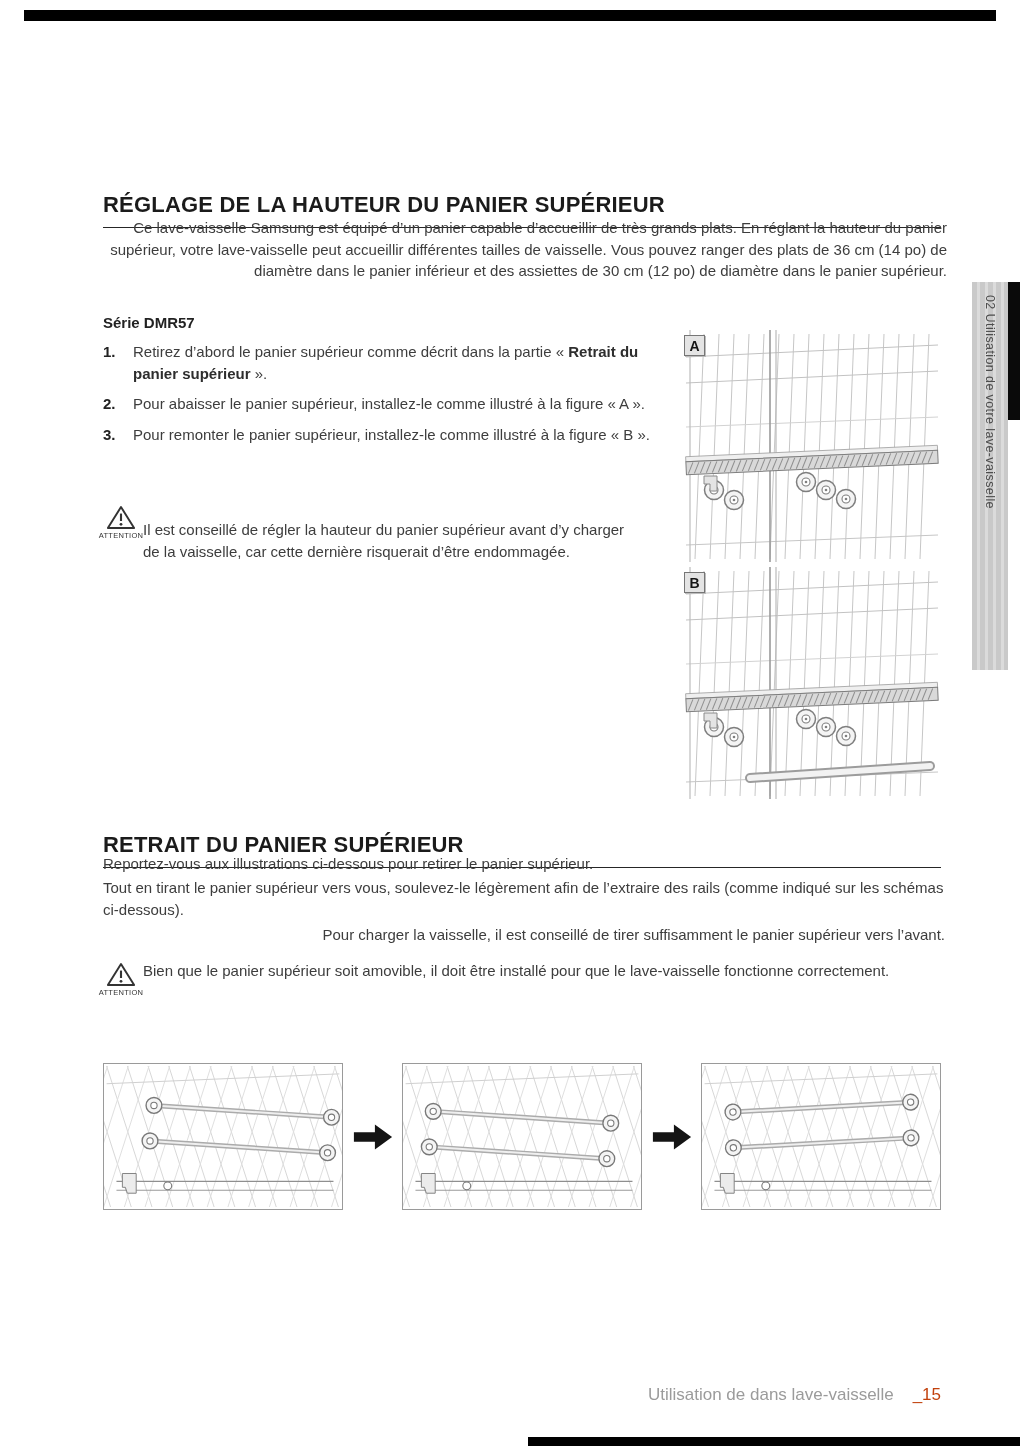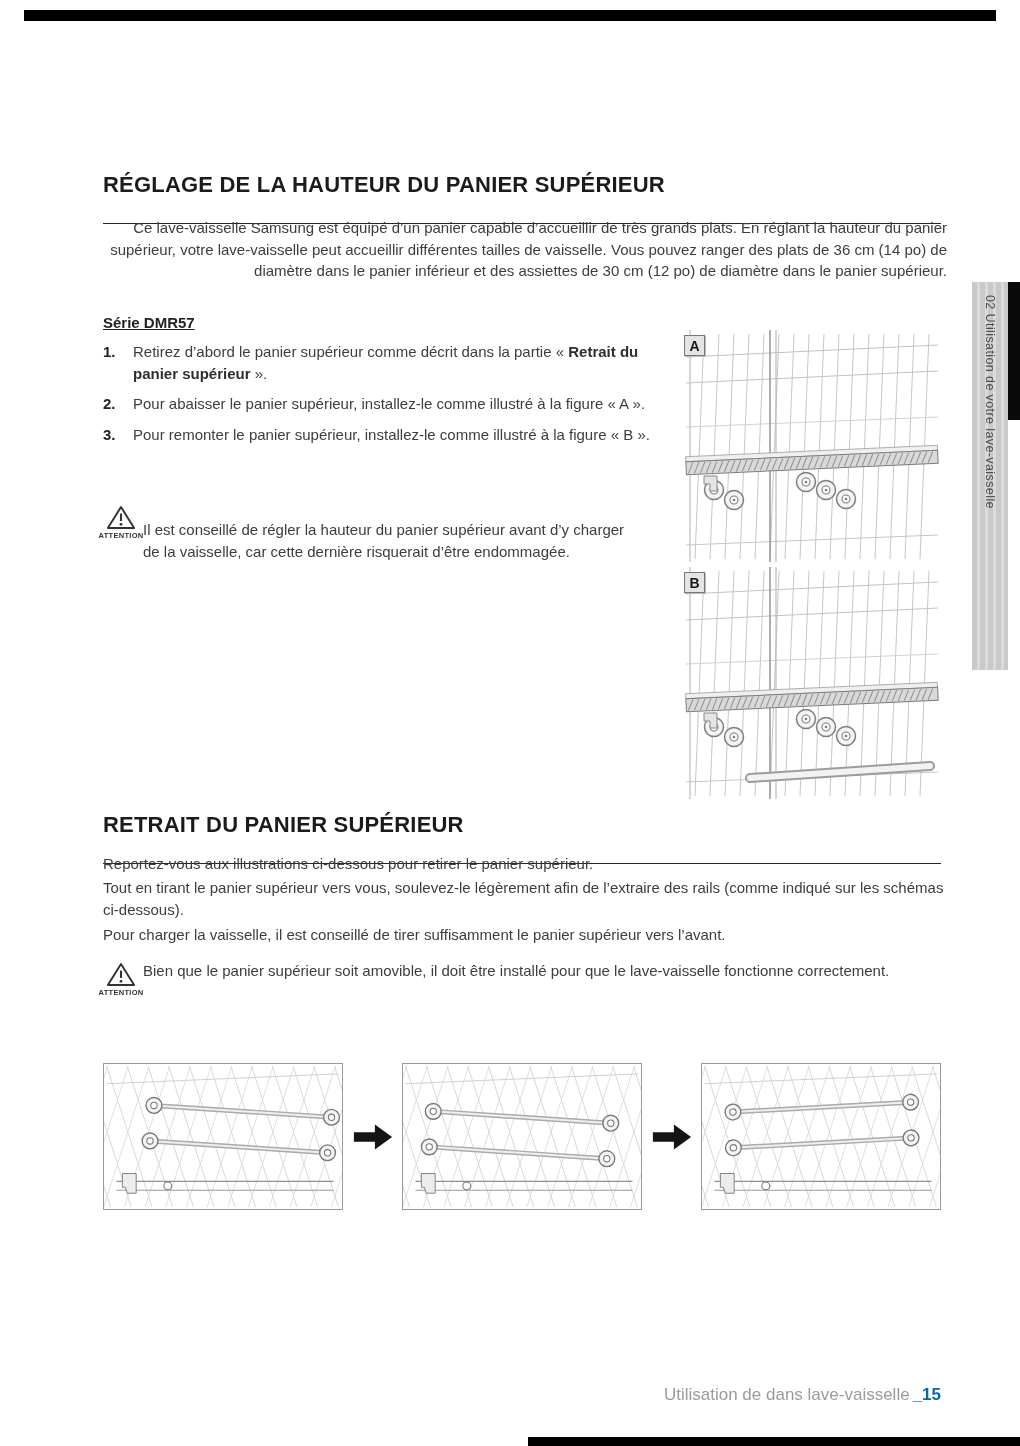--- a/index.html
+++ b/index.html
@@ -7,68 +7,68 @@
   .page {
     position:relative; width:1020px; height:1446px; margin:0 auto;
     background:#ffffff; overflow:hidden;
     font-family:"Liberation Sans", sans-serif; color:#3d3d3d;
   }
   .abs { position:absolute; }
 
   .top-bar { left:24px; top:10px; width:972px; height:11px; background:#000; }
   .bottom-bar { left:528px; top:1437px; width:492px; height:9px; background:#000; }
 
-  .rule { border-bottom:1.5px solid #262626; padding-bottom:25px; }
+  .rule { border-bottom:1.5px solid #262626; padding-bottom:9px;margin-top:20px; }
   h1.title { font-size:22px; font-weight:bold; color:#1b1b1b; letter-spacing:0.2px; }
 
   .body-text { font-size:15px; line-height:21.5px; color:#3d3d3d; }
   b { font-weight:bold; color:#2e2e2e; }
 
   .sec1-title { left:103px; top:172px; width:838px; }
   .intro      { left:103px; top:217px; width:844px;text-align:right; }
-  .series     { left:103px; top:314px; font-size:15px; font-weight:bold; color:#222;text-decoration:underline; }
+  .series     { left:103px; top:314px; font-size:15px; font-weight:bold; color:#222; }
 
   .steps { left:103px; top:341px; width:585px; }
   .step { display:flex; margin-bottom:9px; }
   .step-num { width:30px; flex:none; font-weight:bold; color:#222; font-size:15px; line-height:21.5px; }
   .step-text { width:548px; }
 
   .caution { display:flex; }
   .caution1 { left:103px; top:503px; width:585px; }
   .caution2 { left:103px; top:960px; width:850px; }
   .caution-badge { width:36px; flex:none; display:flex; flex-direction:column; align-items:center; margin-top:2px; }
   .warn-icon { width:28px; height:25px; display:block; }
-  .caution-label { font-size:7.5px; font-weight:bold; color:#333; letter-spacing:0.3px; margin-top:1px; }
+  .caution-label { font-size:7.5px; font-weight:normal; color:#333; letter-spacing:0.3px; margin-top:1px; }
   .caution-body { margin-left:4px; }
   .caution1 .caution-body { width:486px;margin-top:16px; }
   .caution2 .caution-body { width:788px; }
 
   .fig { width:256px; }
   .figA { left:684px; top:330px; height:234px; }
   .figB { left:684px; top:567px; height:231px; }
   .fig-label {
     position:absolute; top:5px; left:0; width:21px; height:21px;
     border:1px solid #767676; background:#e4e4e4; color:#161616;
     font-size:14px; font-weight:bold; display:flex; align-items:center; justify-content:center;
     box-shadow:1px 1px 0 #bcbcbc;
   }
   svg.rack { width:256px; height:232px; display:block; }
 
   .sec2-title { left:103px; top:812px; width:838px; }
   .p2-0 { left:103px; top:853px; width:842px; }
   .p2-1 { left:103px; top:877px; width:842px; }
-  .p2-2 { left:103px; top:924px; width:842px; }
+  .p2-2 { left:103px; top:924px; width:842px;text-align:right; }
 
   .bottom-figs { left:103px; top:1063px; width:838px; display:flex; align-items:center; justify-content:space-between; }
   .pull-box { width:240px; height:147px; border:1px solid #9a9a9a; background:#fff; flex:none; }
   svg.pull { width:238px; height:145px; display:block; }
   svg.arrow { width:42px; height:32px; flex:none; }
 
   .footer { left:103px; top:1385px; width:838px; text-align:right; font-size:17px; color:#9b9b9b; }
-  .footer .pagenum { font-weight:bold; color:#0369a1; margin-left:3px; }
+  .footer .pagenum { font-weight:normal; color:#c2410c; margin-left:19px; }
 
   .sidebar {
     left:972px; top:282px; width:36px; height:388px;
     background:repeating-linear-gradient(90deg,#c9c9c9 0 5px,#dbdbdb 5px 8px);
     display:flex; justify-content:center;
   }
   .v-text { writing-mode:vertical-rl; font-size:12.5px; color:#4d4d4d; padding-top:13px; letter-spacing:0.4px; }
   .side-black { left:1008px; top:282px; width:12px; height:138px; background:#0a0a0a; }
 </style>
 </head>

